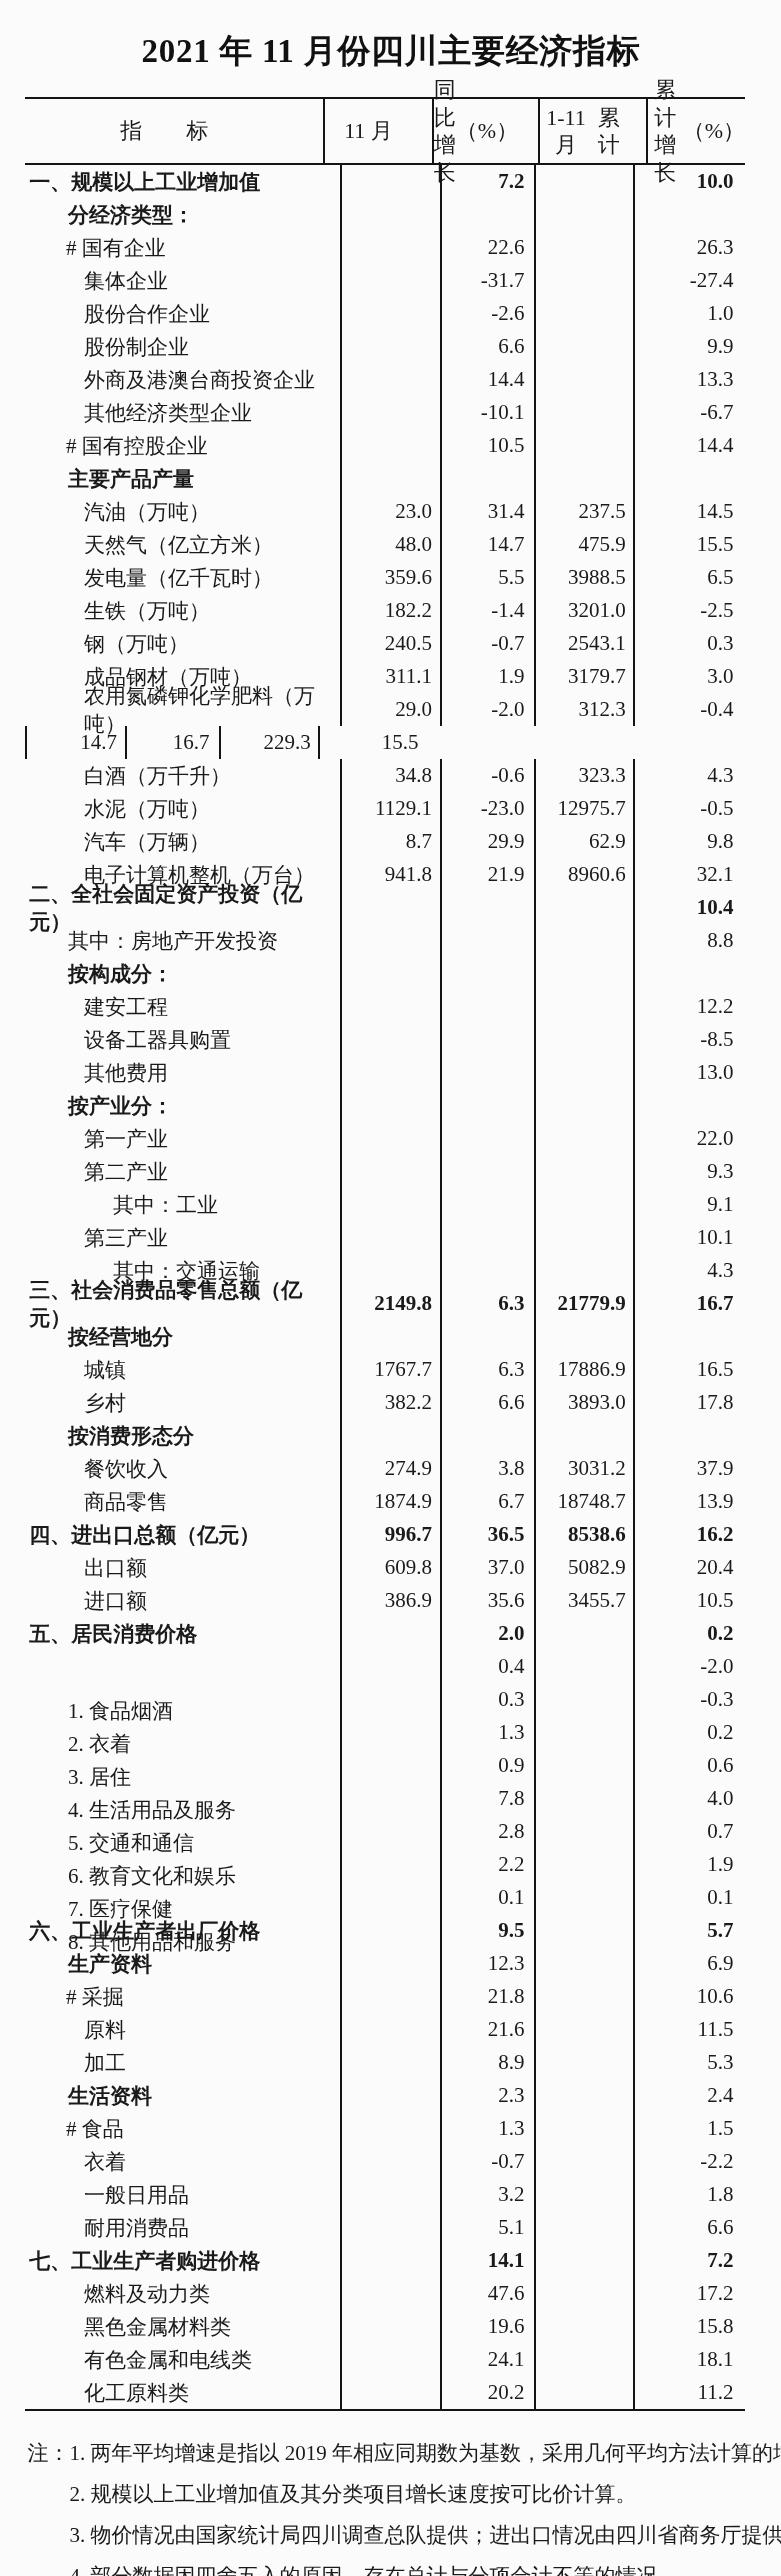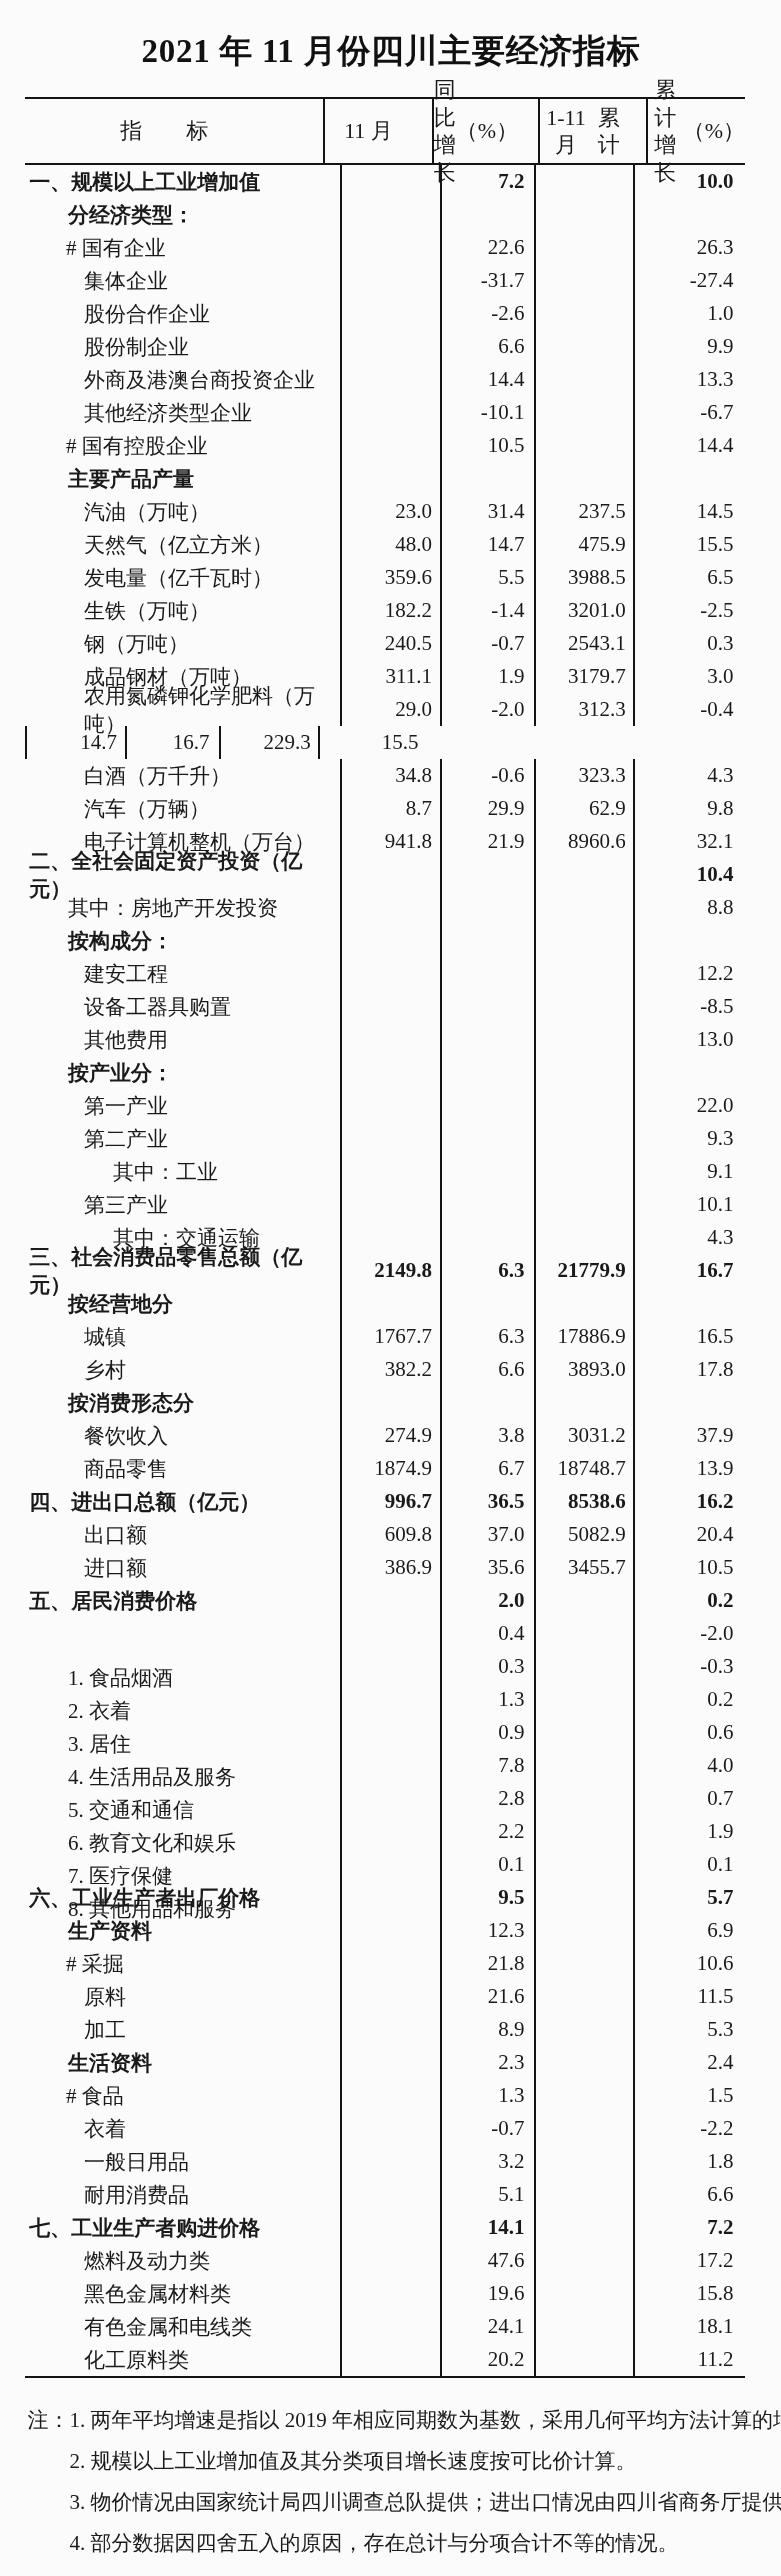--- a/index.html
+++ b/index.html
@@ -223,20 +223,27 @@
         <div class="c val col-v3">15.5</div>
       </div>
       <div class="row item">
         <div class="c col-label">白酒（万千升）</div>
         <div class="c val col-v0">34.8</div>
         <div class="c val col-v1">-0.6</div>
         <div class="c val col-v2">323.3</div>
         <div class="c val col-v3">4.3</div>
       </div>
       <div class="row item">
+        <div class="c col-label">水泥（万吨）</div>
+        <div class="c val col-v0">1129.1</div>
+        <div class="c val col-v1">-23.0</div>
+        <div class="c val col-v2">12975.7</div>
+        <div class="c val col-v3">-0.5</div>
+      </div>
+      <div class="row item">
         <div class="c col-label">汽车（万辆）</div>
         <div class="c val col-v0">8.7</div>
         <div class="c val col-v1">29.9</div>
         <div class="c val col-v2">62.9</div>
         <div class="c val col-v3">9.8</div>
       </div>
       <div class="row item">
         <div class="c col-label">电子计算机整机（万台）</div>
         <div class="c val col-v0">941.8</div>
         <div class="c val col-v1">21.9</div>

